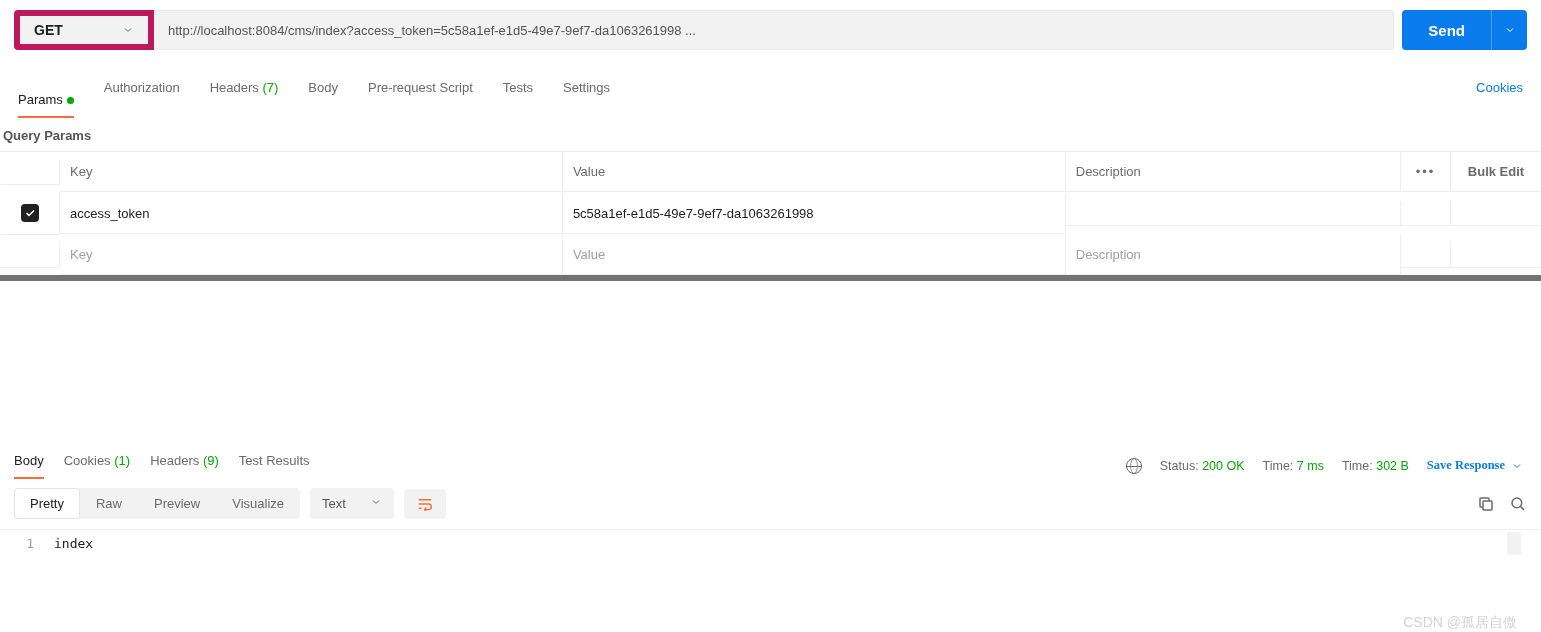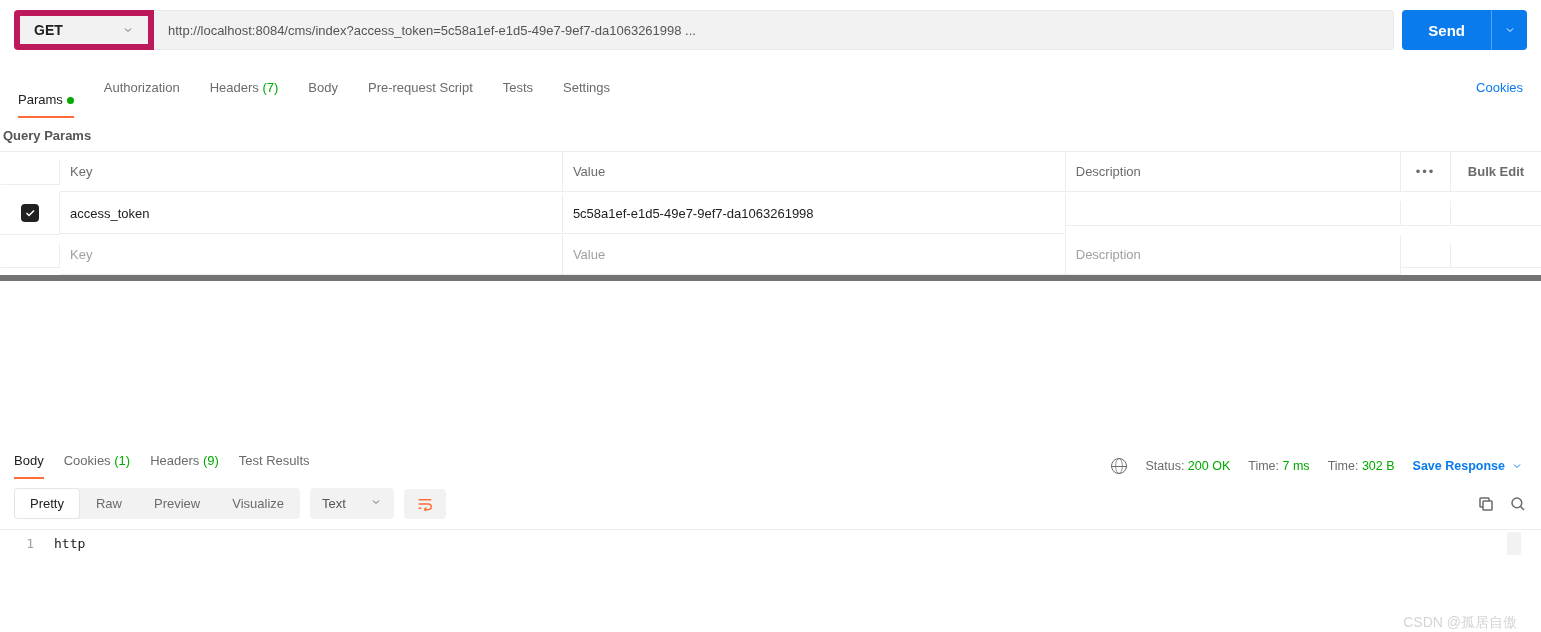--- a/index.html
+++ b/index.html
@@ -28,21 +28,21 @@
 .cb { width: 18px; height: 18px; border-radius: 4px; background: #212121; display: flex; align-items: center; justify-content: center; }
 .cb svg { width: 12px; height: 12px; }
 .more-dots { letter-spacing: 2px; color: #6b6b6b; text-align: center; }
 .resp-bar { display: flex; align-items: center; padding: 12px 18px 0 14px; gap: 20px; }
 .resp-tab { color: #6b6b6b; font-size: 13px; padding-bottom: 10px; position: relative; cursor: pointer; }
 .resp-tab.active { color: #212121; }
 .resp-tab.active::after { content: ""; position: absolute; left: 0; right: 0; bottom: -1px; height: 2px; background: #ff6c37; }
 .resp-tab .count { color: #0a0; }
 .resp-right { margin-left: auto; display: flex; align-items: center; gap: 18px; font-size: 12.5px; color: #6b6b6b; }
 .resp-right .val { color: #0a0; }
-.save-resp { color: #097bed; font-weight: 600; display: flex; align-items: center; gap: 6px; }
+.save-resp { color: #097bed; font-weight: 600; display: flex; align-items: center; gap: 6px; font-family: Liberation Serif, serif; }
 .globe { width: 16px; height: 16px; border: 1.4px solid #6b6b6b; border-radius: 50%; position: relative; }
 .globe::before { content: ""; position: absolute; inset: -1px; border: 1.4px solid #6b6b6b; border-radius: 50%; transform: scaleX(.45); }
 .globe::after { content: ""; position: absolute; left: -1px; right: -1px; top: 50%; border-top: 1.4px solid #6b6b6b; }
 .view-row { display: flex; align-items: center; gap: 10px; padding: 10px 14px; }
 .seg { display: flex; background: #f2f2f2; border-radius: 4px; overflow: hidden; }
 .seg > div { padding: 8px 16px; font-size: 13px; color: #6b6b6b; cursor: pointer; }
 .seg > div.on { background: #fff; color: #212121; box-shadow: inset 0 0 0 1px #e4e4e4; border-radius: 4px; }
 .fmt, .wrap-btn { background: #f2f2f2; border-radius: 4px; padding: 8px 12px; font-size: 13px; color: #555; display: flex; align-items: flex-start; gap: 24px; }
 .wrap-btn svg { width: 18px; height: 14px; }
 .icon-btns { margin-left: auto; display: flex; gap: 14px; color: #6b6b6b; }
@@ -178,16 +178,16 @@
       </svg>
     <svg viewBox="0 0 24 24" fill="none" stroke="#6b6b6b" stroke-width="2">
         <circle cx="10.5" cy="10.5" r="6.5"></circle>
         <path d="M20 20l-4.5-4.5"></path>
       </svg>
   </div>
 </div>
 
 <div class="code-area">
   <div class="ln">1</div>
-  <div class="code-txt">http</div>
+  <div class="code-txt">index</div>
 </div>
 
 <div class="watermark">CSDN @孤居自傲</div>
 
 </body></html>

